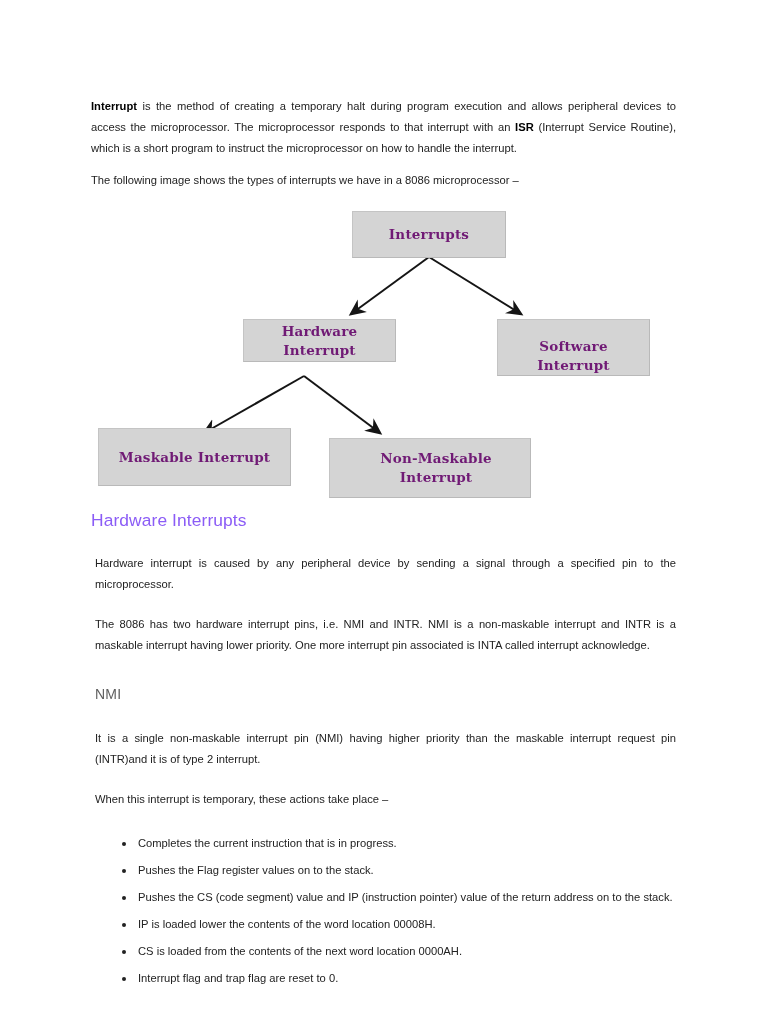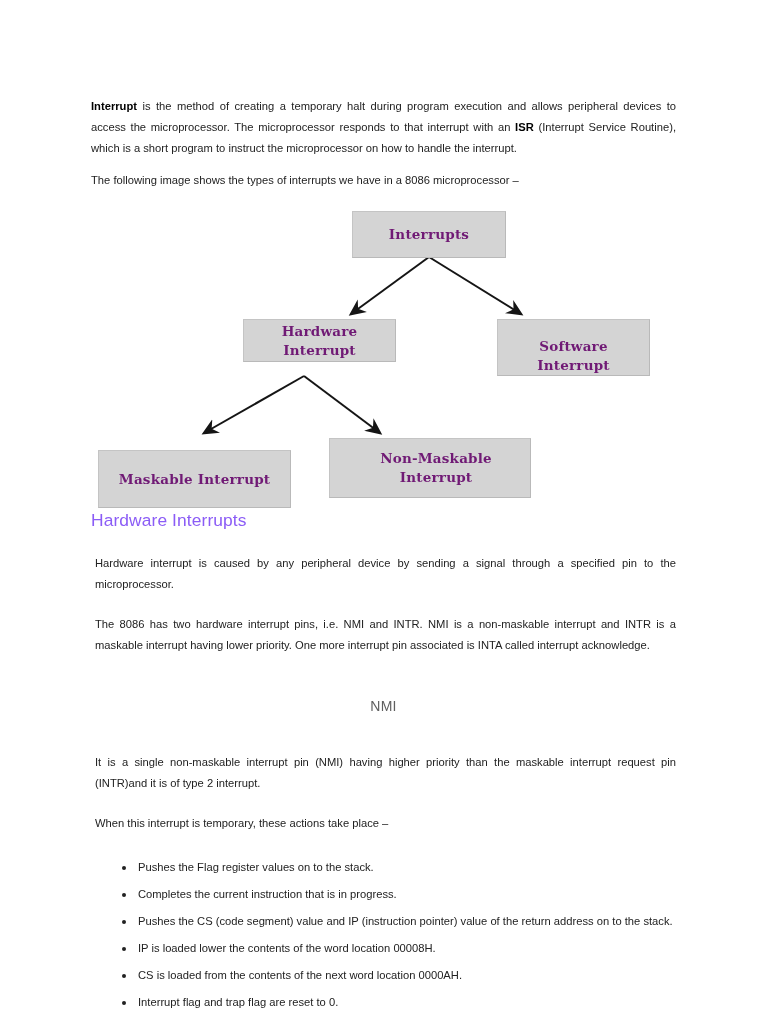--- a/index.html
+++ b/index.html
@@ -52,24 +52,23 @@
     font-weight: normal;
     color: #8b5cf6;
     margin: 0;
     padding: 0;
     letter-spacing: 0.1px;
   }
   h3.sub-title {
     font-size: 14px;
     font-weight: normal;
     color: #5f5f5f;
-    margin: 16px;
+    margin: 4px;
     padding: 0;
     letter-spacing: 0.2px;
-    text-align: center;
   }
 
   
   .diagram {
     position: relative;
     width: 585px;
     height: 300px;
     margin: 0;
   }
   .diagram svg {
@@ -90,21 +89,21 @@
     font-family: "DejaVu Serif", "Liberation Serif", serif;
     font-weight: bold;
     font-size: 13.5px;
     line-height: 19px;
     color: #701a75;
     letter-spacing: 0.2px;
   }
   .node-root   { left: 261px; top: 1px;   width: 154px; height: 47px; }
   .node-hw     { left: 152px; top: 109px; width: 153px; height: 43px; }
   .node-sw     { left: 406px; top: 109px; width: 153px; height: 57px; align-items: flex-end; }
-  .node-mask   { left: 7px;   top: 240px; width: 193px; height: 58px; }
+  .node-mask   { left: 7px;   top: 218px; width: 193px; height: 58px; }
   .node-nonmask{ left: 238px; top: 228px; width: 202px; height: 60px; padding-left: 12px; }
 
   
   ul.actions {
     list-style: none;
     margin: 0;
     padding: 0;
   }
   ul.actions li {
     position: relative;
@@ -193,22 +192,22 @@
 
     <p class="para para-indent">It is a single non-maskable interrupt pin (NMI) having higher priority than the maskable interrupt request pin (INTR)and it is of type 2 interrupt.</p>
 
     <div class="spacer-sm"></div>
 
     <p class="para para-indent">When this interrupt is temporary, these actions take place –</p>
 
     <div class="spacer-md"></div>
 
     <ul class="actions">
+      <li>Completes the current instruction that is in progress.</li>
       <li>Pushes the Flag register values on to the stack.</li>
-      <li>Completes the current instruction that is in progress.</li>
       <li>Pushes the CS (code segment) value and IP (instruction pointer) value of the return address on to the stack.</li>
       <li>IP is loaded lower the contents of the word location 00008H.</li>
       <li>CS is loaded from the contents of the next word location 0000AH.</li>
       <li>Interrupt flag and trap flag are reset to 0.</li>
     </ul>
 
   </div>
 </div>
 
 </body></html>

